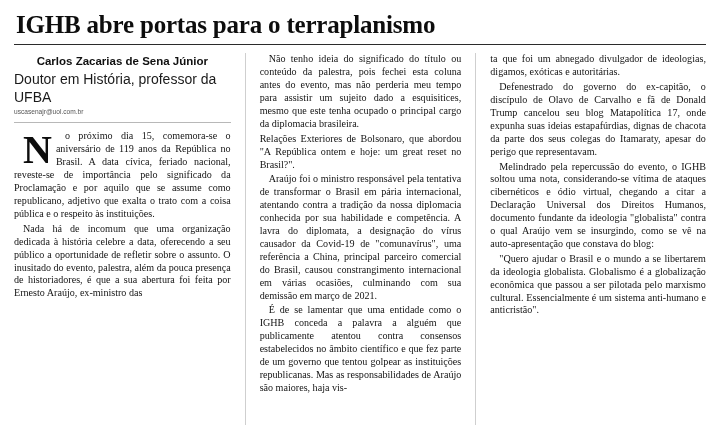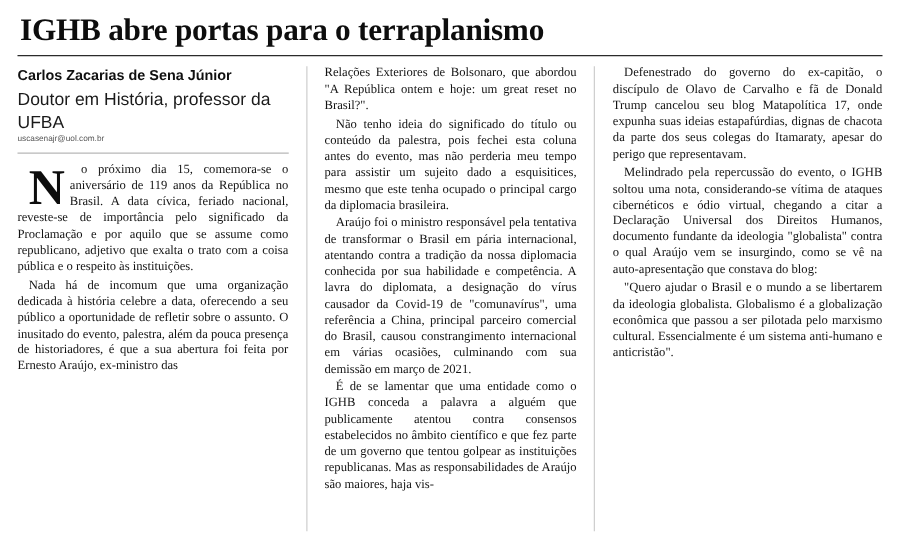--- a/index.html
+++ b/index.html
@@ -52,20 +52,21 @@
   .col:last-child {
     padding-right: 0;
   }
   .byline-name {
     font-family: "Liberation Sans", sans-serif;
     font-size: 11.5px;
     font-weight: 700;
     color: #101010;
     margin: 2px 0 3px 0;
     line-height: 1.15;
+    text-align: center;
   }
   .byline-role {
     font-family: "Liberation Sans", sans-serif;
     font-size: 14px;
     color: #1a1a1a;
     line-height: 1.25;
     margin: 0 0 2px 0;
   }
   .byline-mail {
     font-family: "Liberation Sans", sans-serif;
@@ -121,26 +122,27 @@
       <div class="byline-name">Carlos Zacarias de Sena Júnior</div>
       <div class="byline-role">Doutor em História, professor da UFBA</div>
       <div class="byline-mail">uscasenajr@uol.com.br</div>
       <hr class="byline-sep">
 
       <p class="body dropcap-para"><span class="dropcap">N</span><span>o próximo dia 15, comemora-se o aniversário de 119 anos da República no Brasil. A data cívica, feriado nacional, reveste-se de importância pelo significado da Proclamação e por aquilo que se assume como republicano, adjetivo que exalta o trato com a coisa pública e o respeito às instituições.</span></p>
       <p class="body">Nada há de incomum que uma organização dedicada à história celebre a data, oferecendo a seu público a oportunidade de refletir sobre o assunto. O inusitado do evento, palestra, além da pouca presença de historiadores, é que a sua abertura foi feita por Ernesto Araújo, ex-ministro das</p>
     </div>
 
     <div class="col">
+      <p class="body">Não tenho ideia do significado do título ou conteúdo da palestra, pois fechei esta coluna antes do evento, mas não perderia meu tempo para assistir um sujeito dado a esquisitices, mesmo que este tenha ocupado o principal cargo da diplomacia brasileira.</p>
       <p class="body noindent">Relações Exteriores de Bolsonaro, que abordou "A República ontem e hoje: um great reset no Brasil?".</p>
-      <p class="body">Não tenho ideia do significado do título ou conteúdo da palestra, pois fechei esta coluna antes do evento, mas não perderia meu tempo para assistir um sujeito dado a esquisitices, mesmo que este tenha ocupado o principal cargo da diplomacia brasileira.</p>
       <p class="body">Araújo foi o ministro responsável pela tentativa de transformar o Brasil em pária internacional, atentando contra a tradição da nossa diplomacia conhecida por sua habilidade e competência. A lavra do diplomata, a designação do vírus causador da Covid-19 de "comunavírus", uma referência a China, principal parceiro comercial do Brasil, causou constrangimento internacional em várias ocasiões, culminando com sua demissão em março de 2021.</p>
       <p class="body">É de se lamentar que uma entidade como o IGHB conceda a palavra a alguém que publicamente atentou contra consensos estabelecidos no âmbito científico e que fez parte de um governo que tentou golpear as instituições republicanas. Mas as responsabilidades de Araújo são maiores, haja vis-</p>
     </div>
 
     <div class="col">
+      <p class="body noindent">ta que foi um abnegado divulgador de ideologias, digamos, exóticas e autoritárias.</p>
       <p class="body">Defenestrado do governo do ex-capitão, o discípulo de Olavo de Carvalho e fã de Donald Trump cancelou seu blog Matapolítica 17, onde expunha suas ideias estapafúrdias, dignas de chacota da parte dos seus colegas do Itamaraty, apesar do perigo que representavam.</p>
       <p class="body">Melindrado pela repercussão do evento, o IGHB soltou uma nota, considerando-se vítima de ataques cibernéticos e ódio virtual, chegando a citar a Declaração Universal dos Direitos Humanos, documento fundante da ideologia "globalista" contra o qual Araújo vem se insurgindo, como se vê na auto-apresentação que constava do blog:</p>
       <p class="body">"Quero ajudar o Brasil e o mundo a se libertarem da ideologia globalista. Globalismo é a globalização econômica que passou a ser pilotada pelo marxismo cultural. Essencialmente é um sistema anti-humano e anticristão".</p>
     </div>
 
   </div>
 </div>
 
 </body></html>

